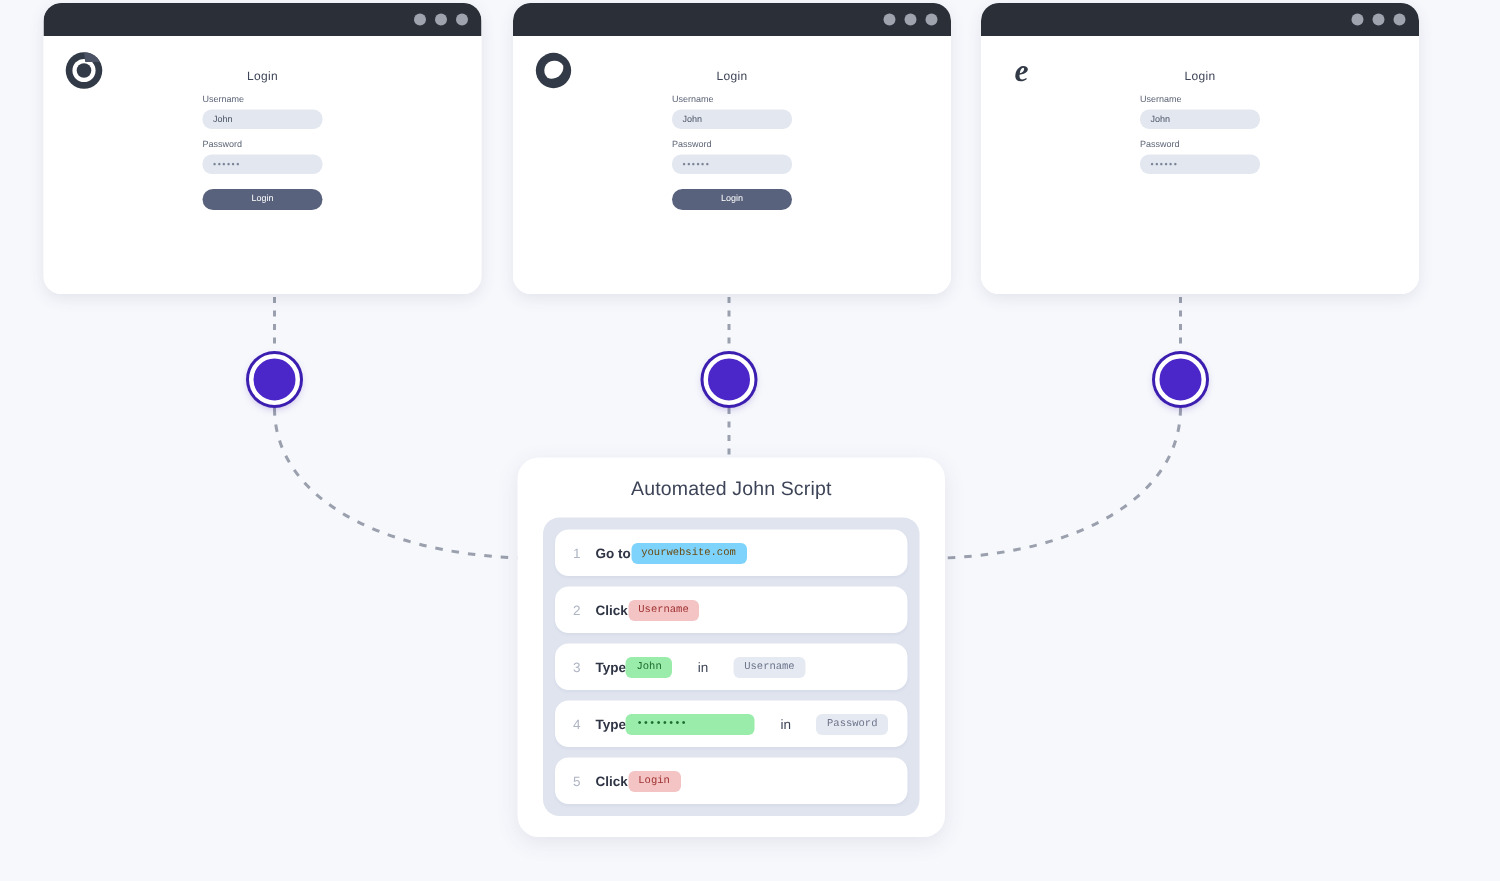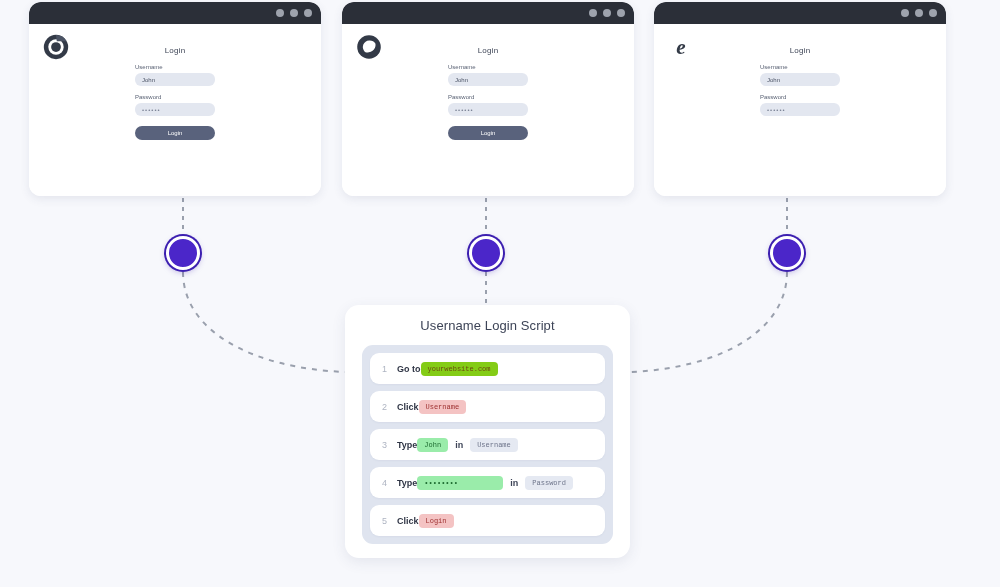--- a/index.html
+++ b/index.html
@@ -182,32 +182,32 @@
     font-size: 9px;
     margin-right: 9px;
     min-width: 6px;
   }
   .step-verb {
     font-weight: bold;
     color: #2f3545;
     margin-right: 0;
   }
   .step-in {
-    margin: 0 7px;
+    margin: 0 17px;
     color: #3d4457;
-    font-weight: bold;
+    font-weight: normal;
   }
   .chip {
     font-size: 7px;
     padding: 3px 7px;
     border-radius: 4px;
     font-family: "Liberation Mono", monospace;
     white-space: nowrap;
   }
-  .chip-url   { background: #84cc16; color: #6b4a10; }
+  .chip-url   { background: #7dd3fc; color: #6b4a10; }
   .chip-red   { background: #f4c3c3; color: #9e3030; }
   .chip-green { background: #9aecaa; color: #1d6b30; }
   .chip-grey  { background: #e5e9f2; color: #6d748a; }
   .chip-wide  { min-width: 86px; }
 </style>
 </head>
 <body>
 
 <div id="stage">
 
@@ -300,21 +300,21 @@
         </div>
       </div>
     </div>
   </div>
 
   <div class="node n1"></div>
   <div class="node n2"></div>
   <div class="node n3"></div>
 
   <div class="script-card">
-    <div class="script-title">Username Login Script</div>
+    <div class="script-title">Automated John Script</div>
     <div class="steps-wrap">
 
       <div class="step">
         <span class="step-num">1</span>
         <span class="step-verb">Go to</span>
         <span class="chip chip-url">yourwebsite.com</span>
       </div>
 
       <div class="step">
         <span class="step-num">2</span>

